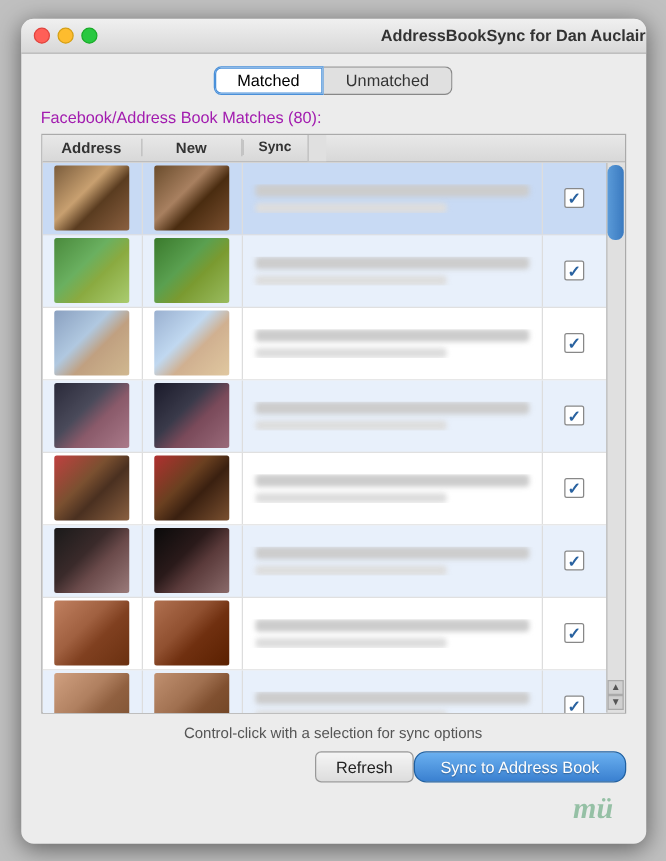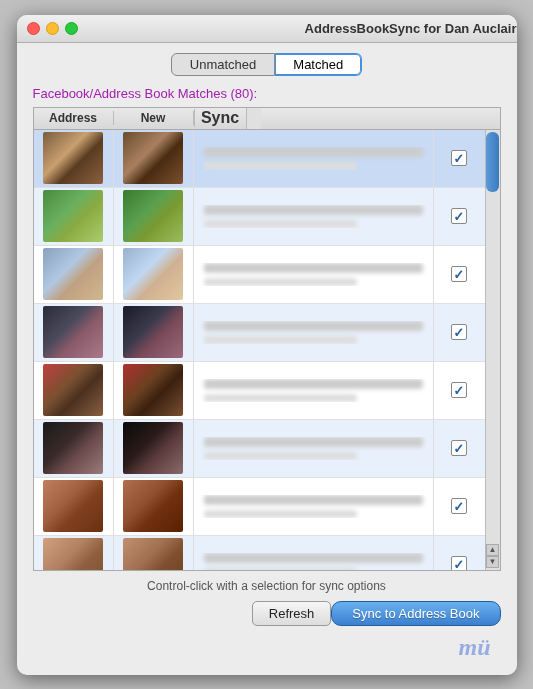--- a/index.html
+++ b/index.html
@@ -165,21 +165,21 @@
       content: '▲';
       font-size: 9px;
       margin-left: 4px;
       color: rgba(255,255,255,0.9);
     }
 
     .col-sync {
       width: 52px;
       flex-shrink: 0;
       text-align: center;
-      font-size: 16px;
+      font-size: 11px;
       color: #333;
       font-weight: bold;
       border-left: 1px solid #bbb;
     }
 
     .table-body {
       flex: 1;
       overflow-y: auto;
       overflow-x: hidden;
     }
@@ -366,21 +366,21 @@
       justify-content: flex-end;
       padding-right: 10px;
       padding-bottom: 4px;
       opacity: 0.4;
     }
 
     .watermark-text {
       font-size: 24px;
       font-weight: bold;
       font-style: italic;
-      color: #1d4ed8;
+      color: #15803d;
       font-family: Georgia, serif;
     }
 
     .scroll-arrows {
       display: flex;
       flex-direction: column;
       justify-content: flex-end;
       flex: 1;
       padding-bottom: 2px;
     }
@@ -407,22 +407,22 @@
       <div class="traffic-light tl-close"></div>
       <div class="traffic-light tl-min"></div>
       <div class="traffic-light tl-max"></div>
     </div>
     <span class="title-bar-text">AddressBookSync for Dan Auclair</span>
   </div>
 
   <div class="content">
 
     <div class="tabs">
+      <div class="tab active">Matched</div>
       <div class="tab">Unmatched</div>
-      <div class="tab active">Matched</div>
     </div>
 
     <div class="subtitle">Facebook/Address Book Matches (80):</div>
 
     <div class="table-container">
 
       <div class="table-header">
         <div class="col-current">Address</div>
         <div class="col-new">New</div>
         <div class="col-sync">Sync</div>

